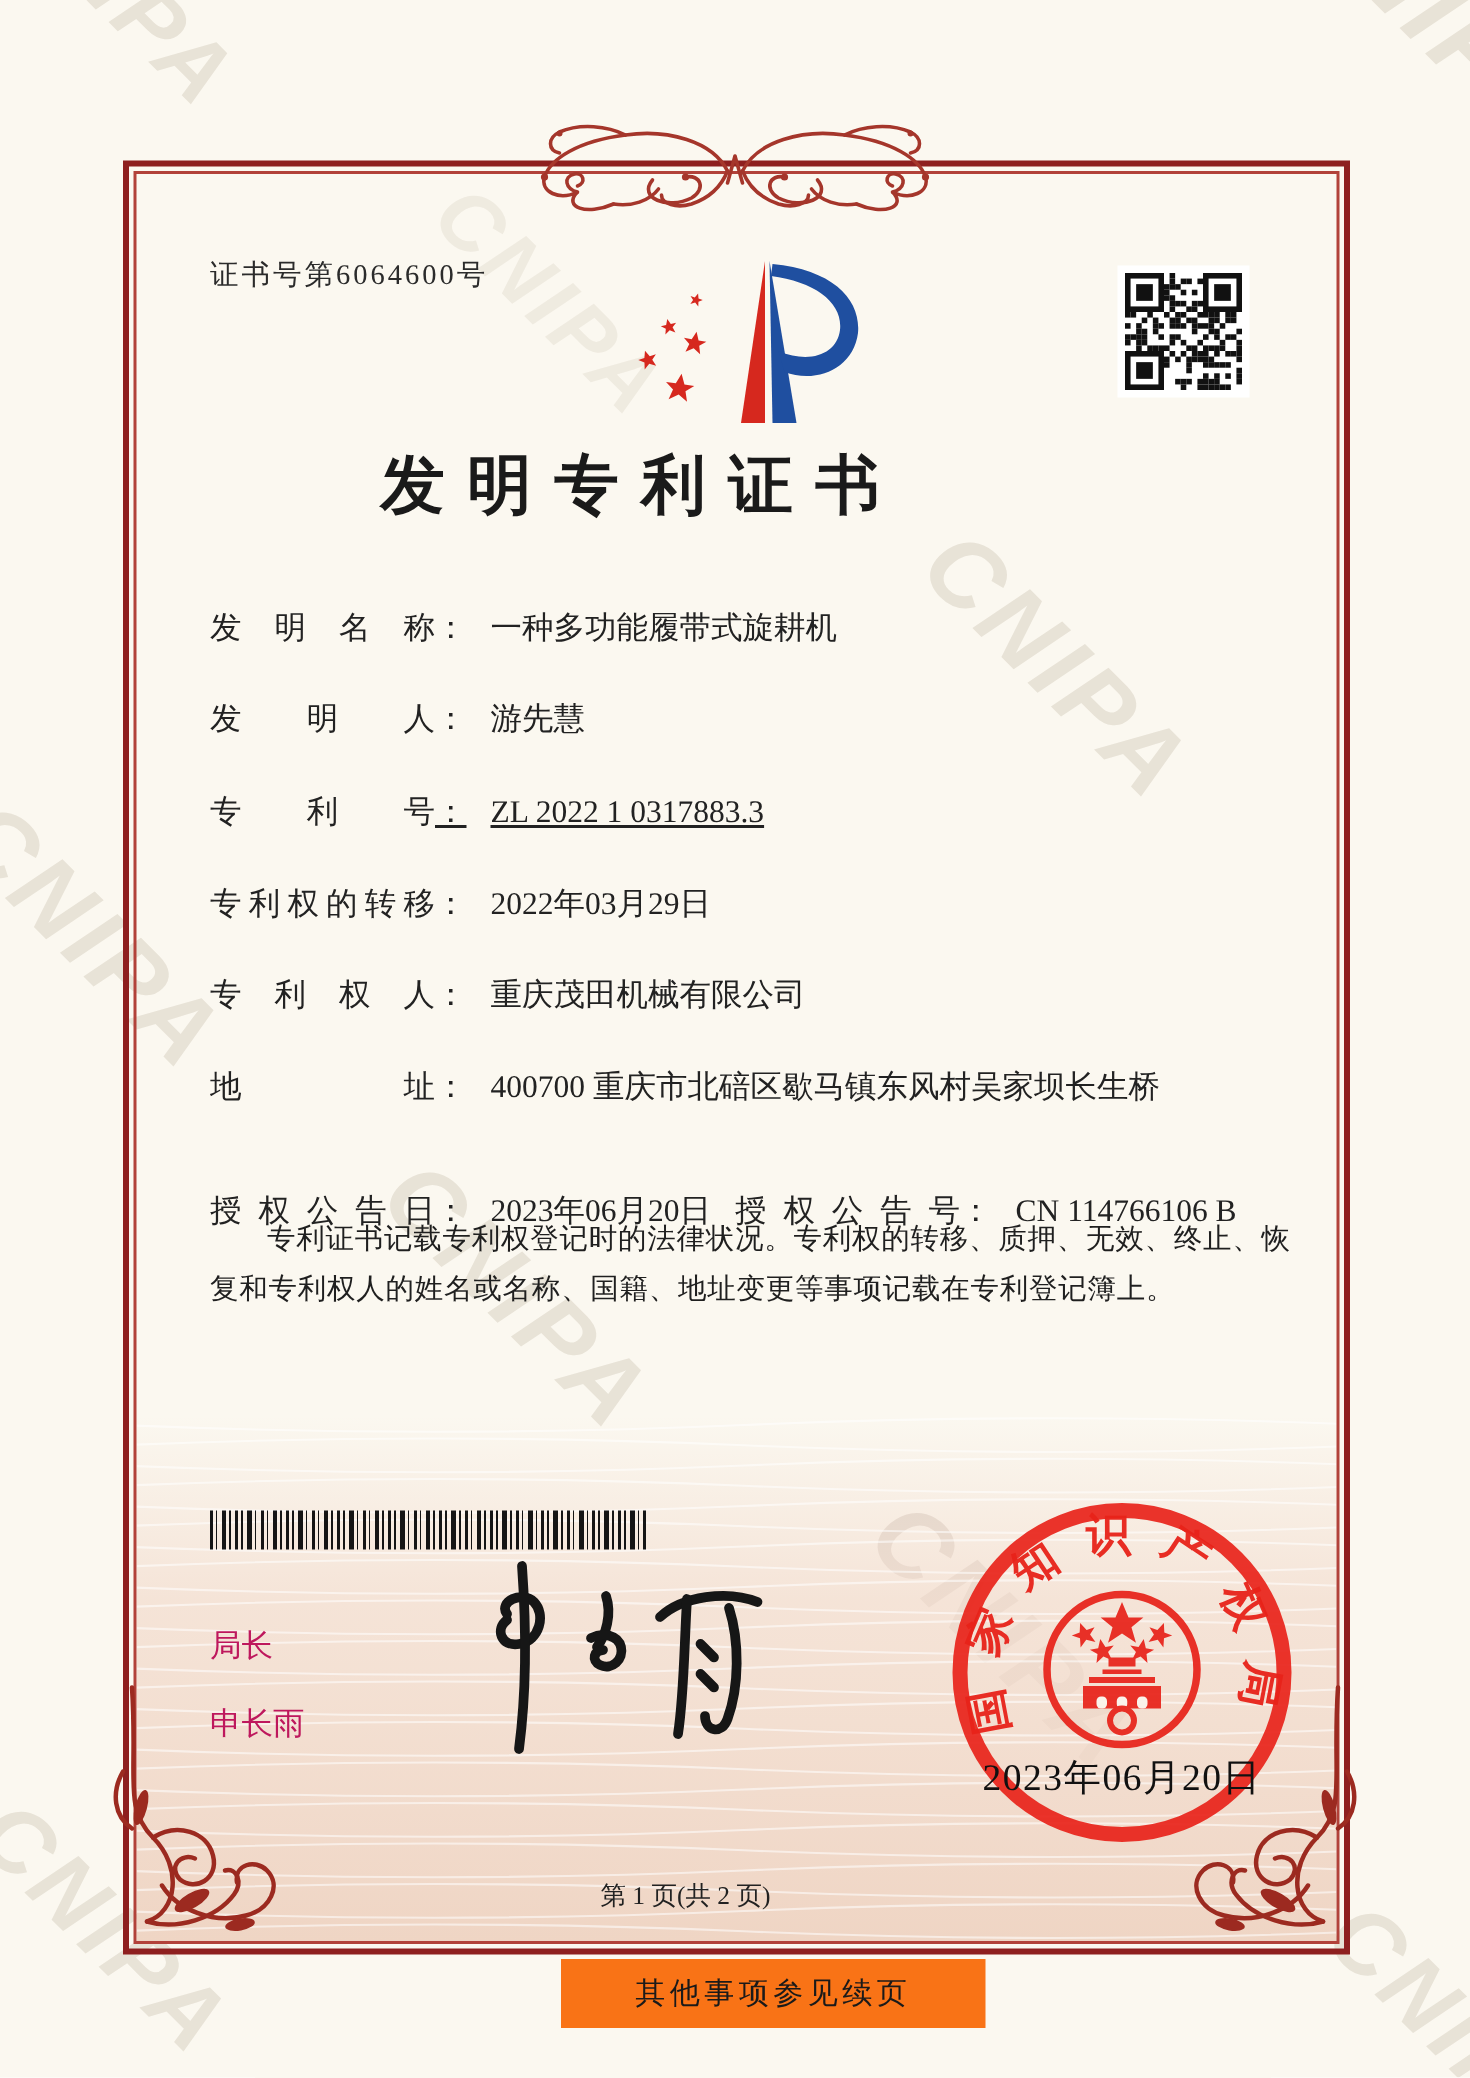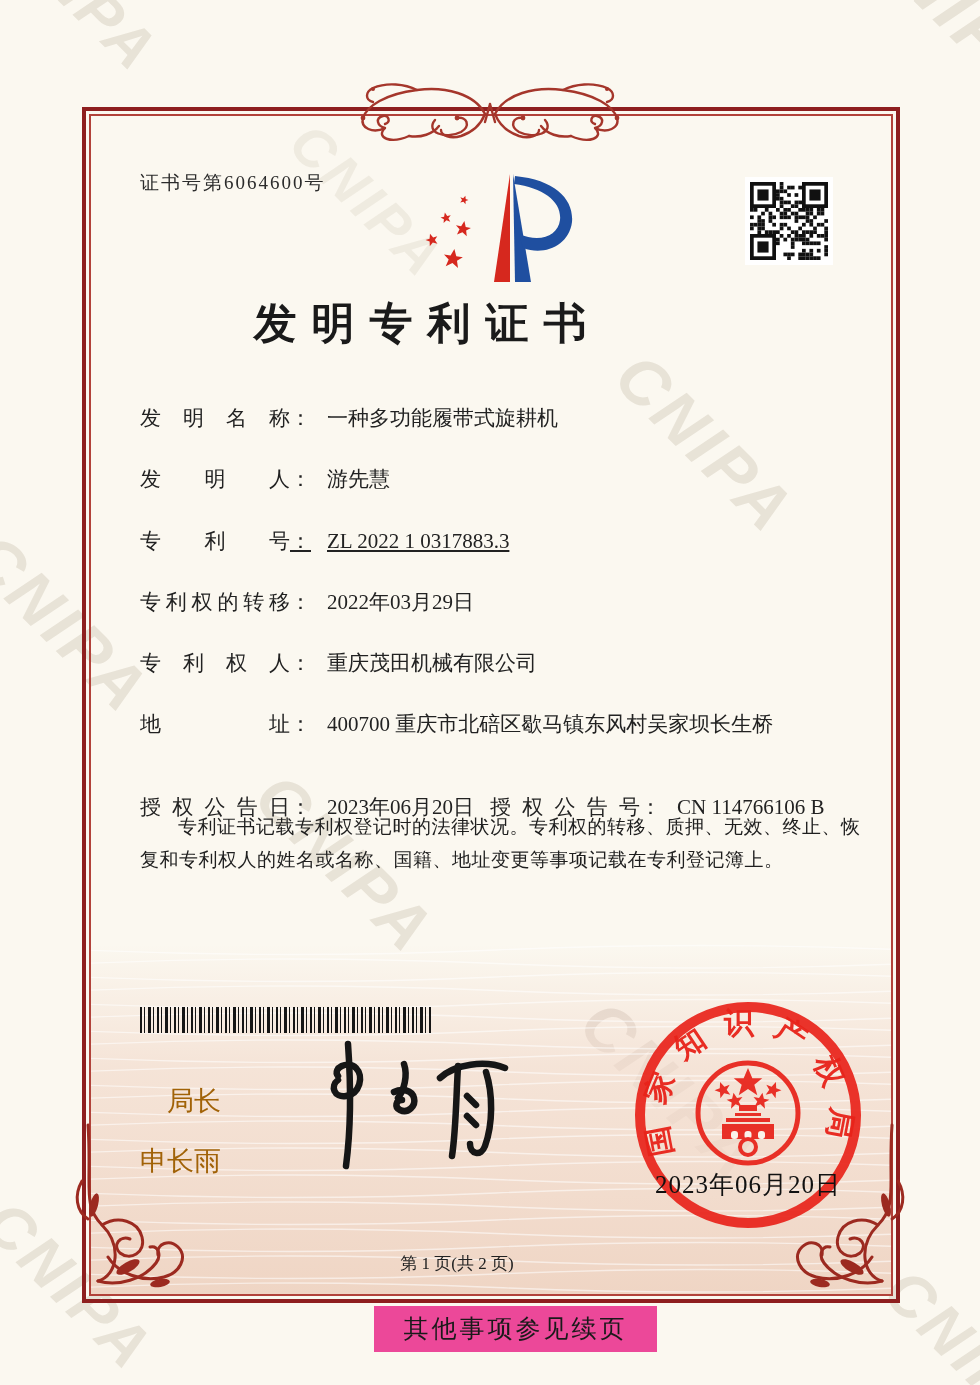--- a/index.html
+++ b/index.html
@@ -42,33 +42,33 @@
 
   
   .barcode{position:absolute;left:140px;top:1007px;width:292px;height:26px;z-index:3;
      background:repeating-linear-gradient(90deg,
         #151515 0 2px, rgba(0,0,0,0) 2px 4px,
         #151515 4px 5px, rgba(0,0,0,0) 5px 8px,
         #151515 8px 11px, rgba(0,0,0,0) 11px 13px,
         #151515 13px 14px, rgba(0,0,0,0) 14px 17px);}
 
   .sigblock{position:absolute;left:140px;top:1083px;font-family:"Liberation Sans","DejaVu Sans",sans-serif;
-            font-size:27px;color:#a16207;z-index:3;text-align:right;}
+            font-size:21px;color:#be185d;z-index:3;}
   .sigblock .line2{margin-top:24px;}
   .signature-svg{position:absolute;left:290px;top:1040px;z-index:3;}
 
   
   .seal{position:absolute;left:628px;top:995px;z-index:3;}
   .sealdate{position:absolute;left:648px;top:1168px;width:200px;text-align:center;
             font-size:25px;color:#111;letter-spacing:1px;z-index:4;}
 
   .pageinfo{position:absolute;left:82px;top:1252px;width:686px;text-align:center;
             font-size:17px;color:#222;z-index:3;margin-left:32px;}
-  .notebox{position:absolute;left:374px;top:1306px;width:283px;height:46px;background:#ec4899;
-           text-align:center;line-height:46px;font-size:25px;letter-spacing:3px;color:#1a1a1a;z-index:3;}
+  .notebox{position:absolute;left:374px;top:1306px;width:283px;height:46px;background:#f97316;
+           text-align:center;line-height:46px;font-size:20px;letter-spacing:3px;color:#1a1a1a;z-index:3;}
 </style>
 </head>
 <body>
 
 <div class="page">
 
   <div class="wm" style="left:-25px;top:-45px;font-size:60px;">CNIPA</div>
   <div class="wm" style="left:835px;top:-35px;font-size:72px;">CNIPA</div>
   <div class="wm" style="left:272px;top:168px;font-size:56px;color:rgba(178,168,142,0.16);">CNIPA</div>
   <div class="wm" style="left:595px;top:405px;font-size:66px;">CNIPA</div>

